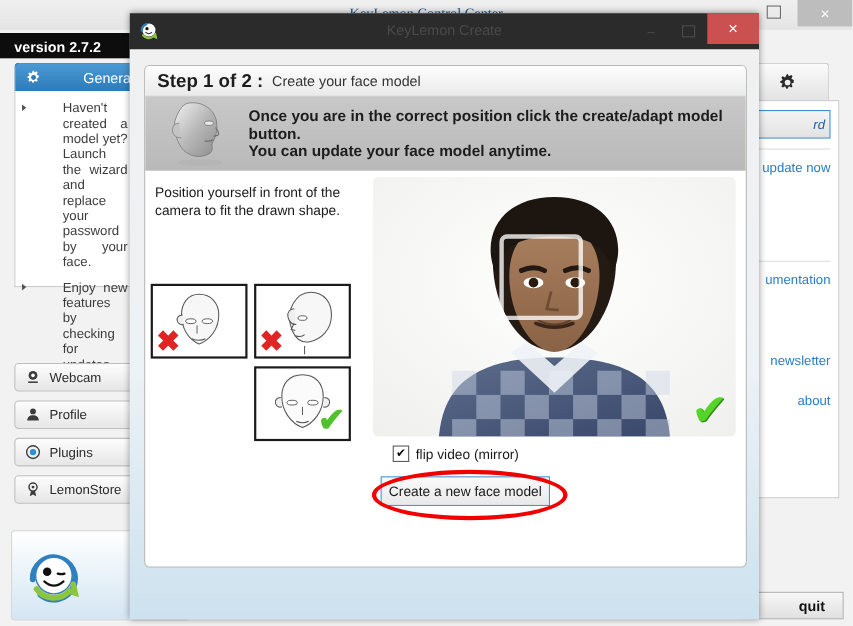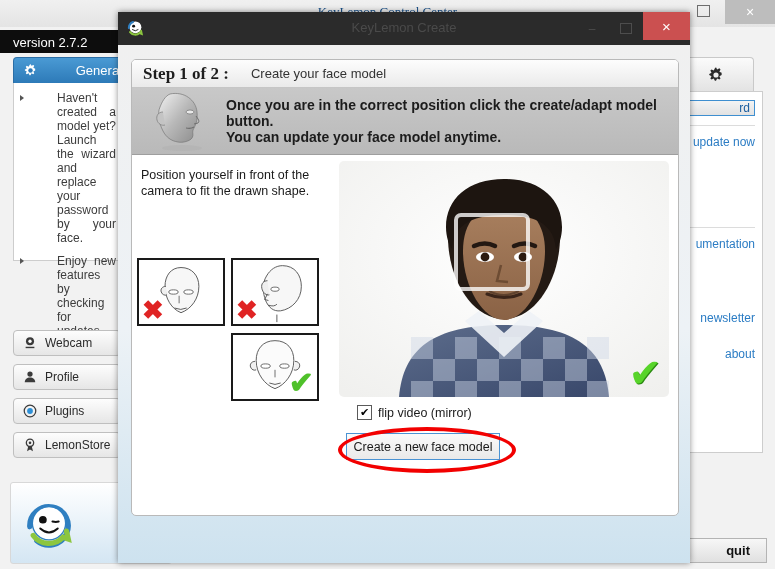--- a/index.html
+++ b/index.html
@@ -18,21 +18,21 @@
   #bg-winbtns{position:absolute;right:0;top:0;height:27px;display:flex;align-items:flex-start;}
   .bgwbtn{width:44px;height:22px;display:flex;align-items:center;justify-content:center;
      font-size:13px;color:#5a5a5a;}
   #bg-max-btn span{display:block;width:11px;height:10px;border:1.6px solid #6d6d6d;}
   #bg-close-btn{background:#bdbdbd;color:#fff;width:50px;height:24px;font-size:14px;}
 
   #bg-body{position:absolute;left:0;top:27px;width:775px;height:542px;background:#f2f2f2;}
 
   
   #version-bar{position:absolute;left:0;top:3px;width:300px;height:23px;background:#0d0d0d;}
-  #version-text{position:absolute;left:13px;top:5px;font-size:13px;color:#ffffff;}
+  #version-text{position:absolute;left:13px;top:5px;font-size:13px;color:#ffffff;font-weight:bold;}
 
   
   #sidebar{position:absolute;left:13px;top:30px;width:110px;}
   #general-tab{width:110px;height:26px;border-radius:4px 4px 0 0;
      background:linear-gradient(#4a9ad4,#2d7ab8);border:1px solid #2b6ea6;border-bottom:none;
      display:flex;align-items:center;box-sizing:border-box;padding-left:9px;justify-content:space-between;}
   #general-tab .lbl{font-size:13px;color:#ffffff;margin-left:7px;}
   #general-panel{width:110px;height:178px;background:#ffffff;border:1px solid #cdcdcd;border-top:none;
      box-sizing:border-box;padding:8px 6px 0 6px;}
   .bullet-item{display:flex;margin-bottom:9px;gap:28px;}
@@ -51,23 +51,23 @@
      background:linear-gradient(#ffffff,#d4e6f3);border:1px solid #d8d8d8;border-radius:3px;overflow:hidden;}
   #logo-text{position:absolute;left:58px;top:22px;font-size:28px;color:#7ab51d;font-weight:bold;letter-spacing:-1px;margin-left:48px;}
 
   
   #right-col{position:absolute;left:660px;top:30px;width:105px;}
   #gear-tab{width:74px;height:33px;margin-left:18px;border:1px solid #c9c9c9;border-bottom:none;
      border-radius:4px 4px 0 0;background:linear-gradient(#fbfbfb,#e3e3e3);
      display:flex;align-items:center;justify-content:center;}
   #right-panel{width:103px;background:#ffffff;border:1px solid #cdcdcd;box-sizing:border-box;
      padding:8px 7px 10px 7px;height:362px;}
-  #wizard-btn{width:88px;height:16px;margin-left:-1px;border:1px solid #3f8fd0;
+  #wizard-btn{width:88px;height:26px;margin-left:-1px;border:1px solid #3f8fd0;
      background:linear-gradient(#f4f4f4,#e2e2e2);font-size:12px;color:#1d5fa0;
-     display:flex;align-items:center;justify-content:flex-end;box-sizing:border-box;padding-right:4px;}
+     display:flex;align-items:center;justify-content:flex-end;box-sizing:border-box;padding-right:4px;font-style:italic;}
   .rule{height:1px;background:#dcdcdc;margin:9px 0;}
   .rlink{font-size:12px;color:#2b7cc4;text-align:right;display:block;}
   #quit-btn{position:absolute;left:672px;top:511px;width:95px;height:25px;border:1px solid #b4b4b4;
      background:linear-gradient(#f7f7f7,#e0e0e0);font-size:13px;font-weight:bold;color:#111;
      display:flex;align-items:center;justify-content:flex-end;box-sizing:border-box;padding-right:16px;}
 
   
   #dialog{position:absolute;left:118px;top:12px;width:572px;height:551px;
      background:#e7eef3;box-shadow:0 0 6px rgba(0,0,0,.45);}
   #dlg-titlebar{position:absolute;left:0;top:0;width:572px;height:33px;background:#2b2b2b;}
@@ -79,22 +79,22 @@
   #dlg-close-btn{width:47px;height:28px;margin-top:-5px;background:#cb5050;color:#ffffff;font-size:15px;}
 
   #dlg-content{position:absolute;left:0;top:33px;width:572px;height:518px;
      background:linear-gradient(#f0f0f0 0%,#edf2f6 55%,#cde2ef 100%);}
 
   
   #card{position:absolute;left:13px;top:14px;width:546px;height:455px;background:#ffffff;
      border:1px solid #b9b9b9;border-radius:5px;overflow:hidden;}
   #step-header{height:28px;background:linear-gradient(#fdfdfd,#eaeaea);border-bottom:1px solid #c6c6c6;
      display:flex;align-items:center;padding-left:11px;box-sizing:border-box;}
-  #step-label{font-family:Liberation Serif, serif;font-weight:bold;font-size:17px;color:#1d1d1d;}
-  #step-title{font-size:13px;color:#333;margin-left:22px;}
+  #step-label{font-family:Liberation Sans, sans-serif;font-weight:bold;font-size:17px;color:#1d1d1d;}
+  #step-title{font-size:13px;color:#333;margin-left:8px;}
 
   #info-band{height:66px;background:linear-gradient(#c8c8c8,#b9b9b9);border-bottom:1px solid #9e9e9e;
      display:flex;align-items:center;}
   #head3d{width:72px;height:62px;margin-left:14px;flex:0 0 auto;}
   #info-text{margin-left:8px;font-size:14px;color:#1c1c1c;line-height:16px;font-weight:bold;}
 
   #card-main{position:relative;height:418px;}
 
   
   #lcol{position:absolute;left:9px;top:12px;width:190px;}

